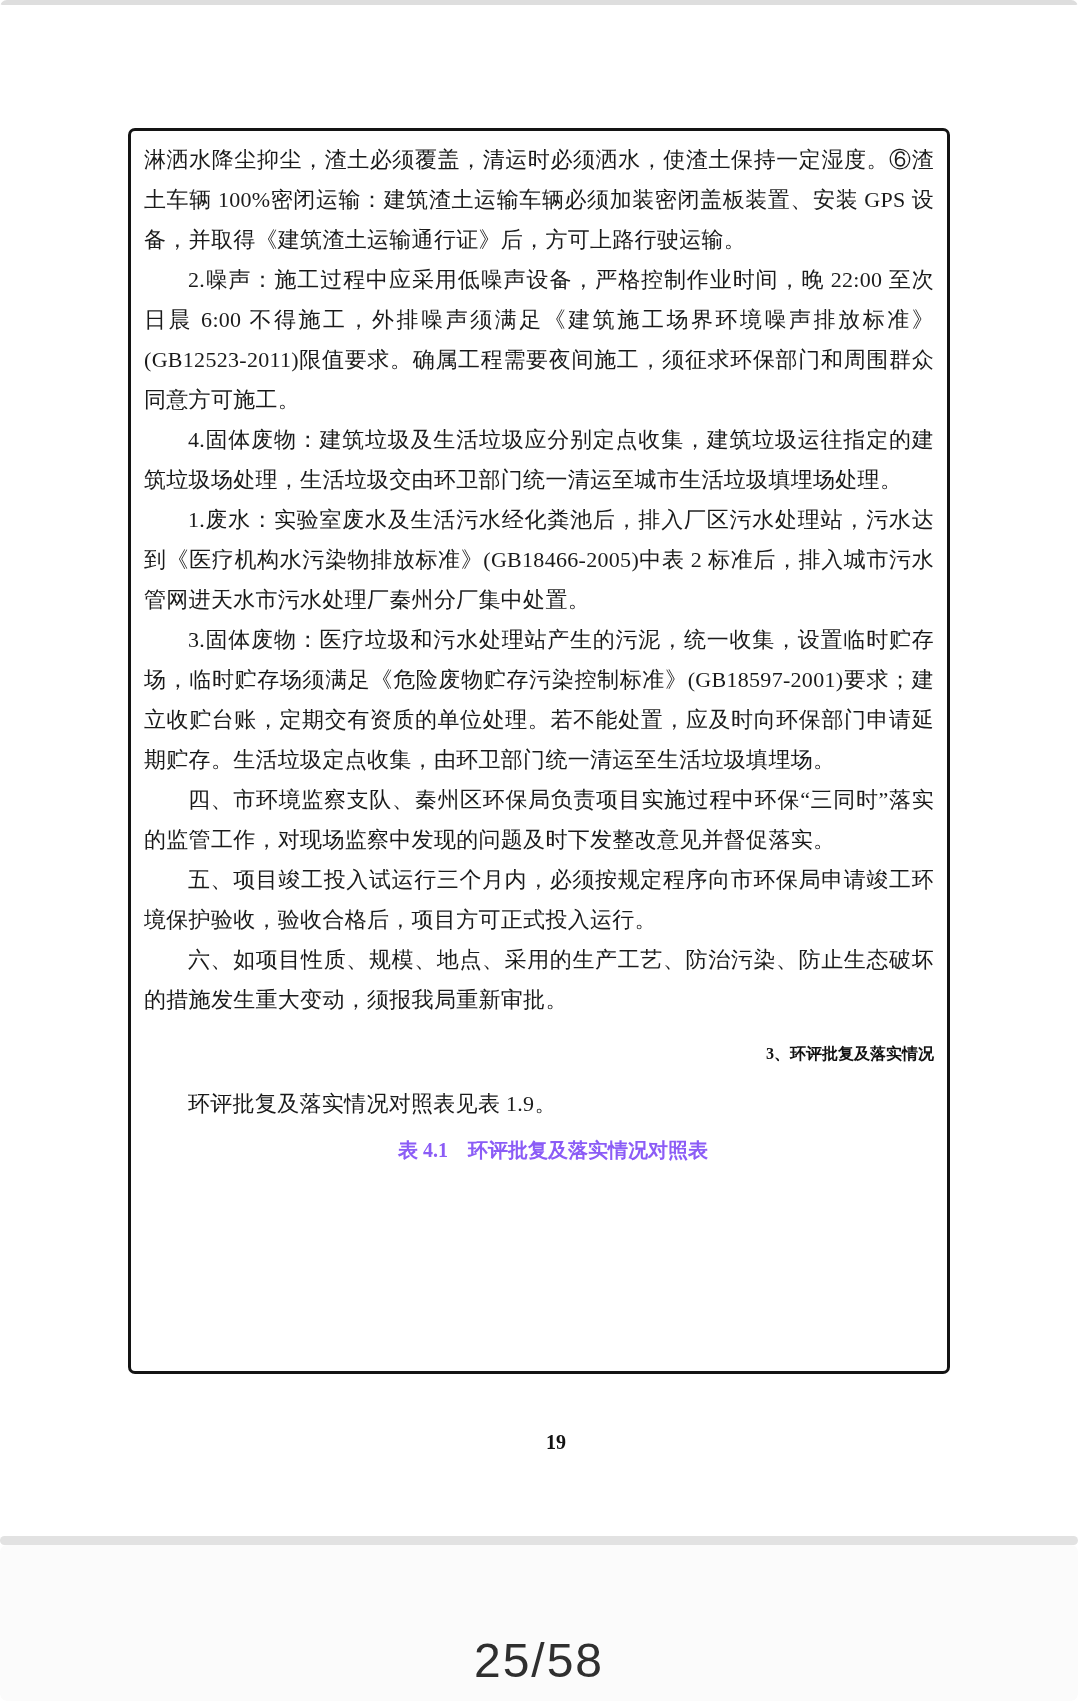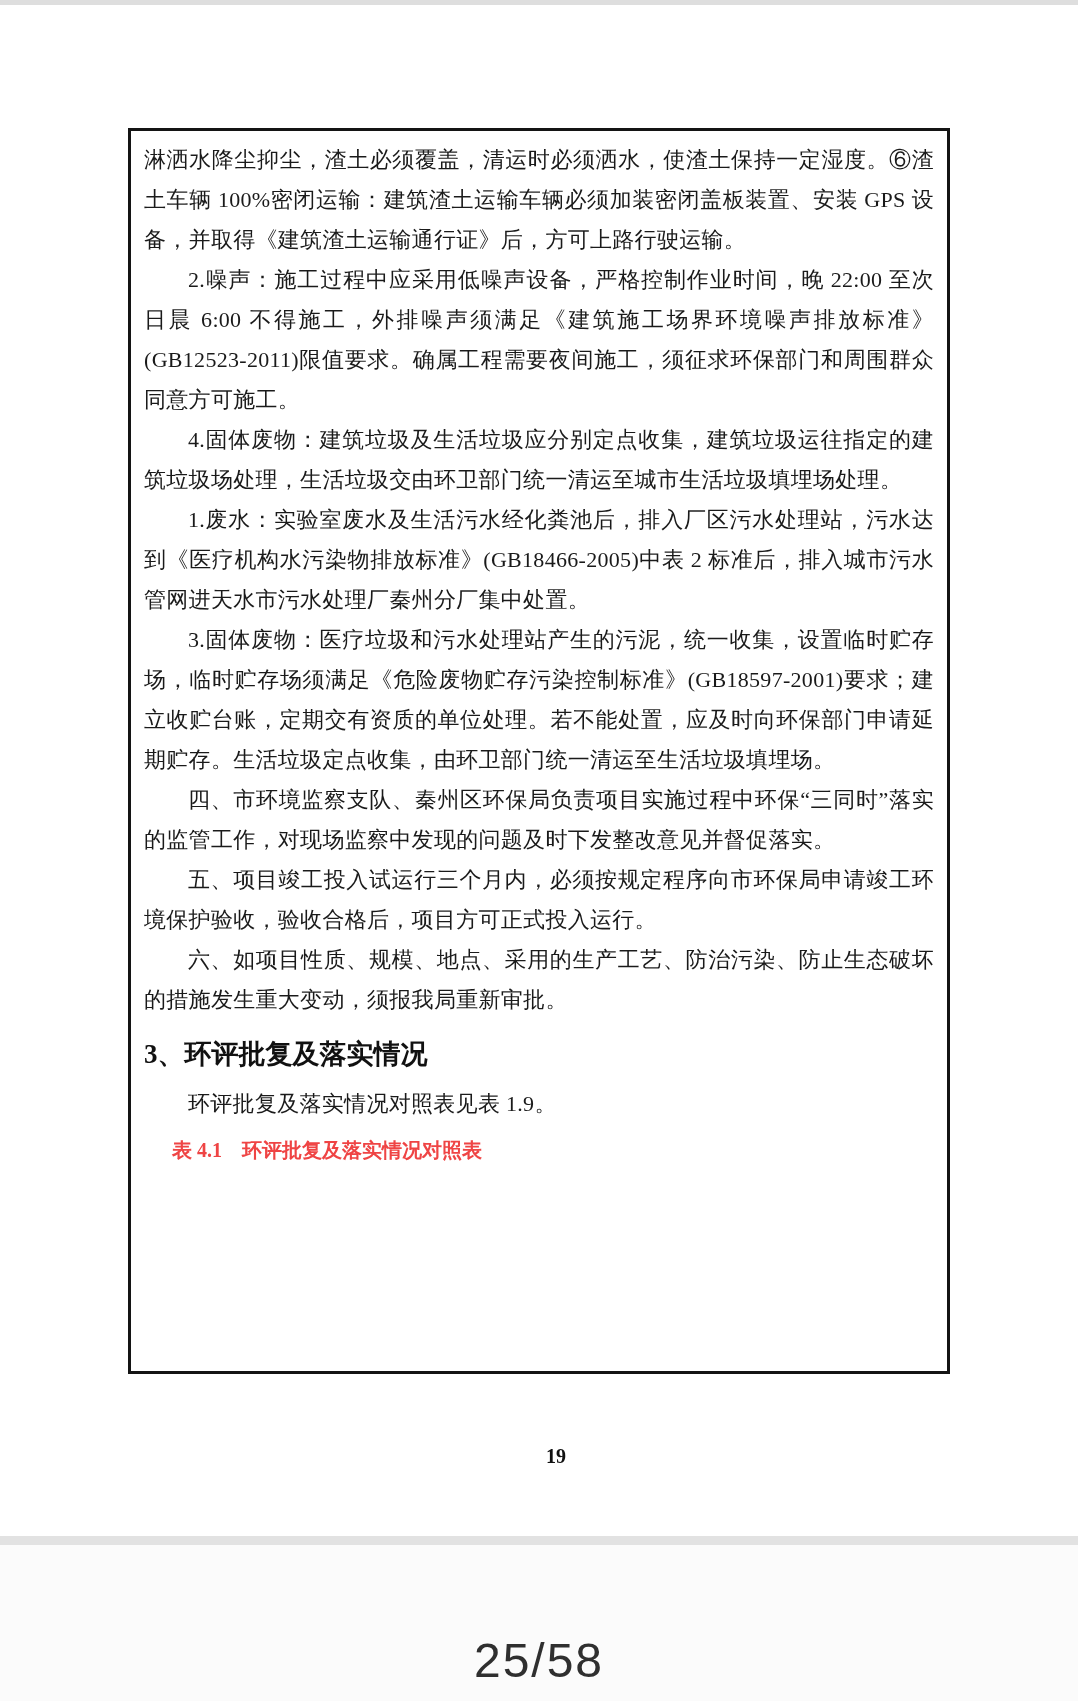--- a/index.html
+++ b/index.html
@@ -1,15 +1,15 @@
 <!DOCTYPE html>
 <html lang="zh"><head>
 <meta charset="utf-8">
 <style>
-  * { box-sizing: border-box; }
+  * { box-sizing: border-box; border-radius: 7px; }
   html, body { margin: 0; padding: 0; }
   body {
     width: 1078px;
     height: 1701px;
     background: #ffffff;
     overflow: hidden;
     font-family: "Liberation Serif", "DejaVu Serif", serif;
   }
 
   .top-strip {
@@ -41,41 +41,41 @@
     font-size: 22px;
     line-height: 40px;
     color: #1a1a1a;
     text-align: justify;
     letter-spacing: 0.3px;
   }
   .indent { text-indent: 2em; }
 
   .heading {
     margin: 14px 0 10px 0;
-    font-size: 27px;
+    font-size: 16px;
     line-height: 40px;
     font-weight: bold;
     color: #111111;
-    text-align: left;
+    text-align: right;
   }
 
   .caption {
     margin: 8px 0 0 0;
     font-size: 20px;
     line-height: 36px;
     font-weight: bold;
-    color: #ef4444;
-    text-align: left;
+    color: #8b5cf6;
+    text-align: center;
     text-indent: 28px;
   }
 
   .page-number {
     position: relative;
     top: 123px;
-    margin-top: 68px;
+    margin-top: 54px;
     text-align: center;
     text-indent: 34px;
     font-size: 20px;
     font-weight: bold;
     color: #111111;
     line-height: 28px;
   }
 
   .divider {
     width: 100%;

